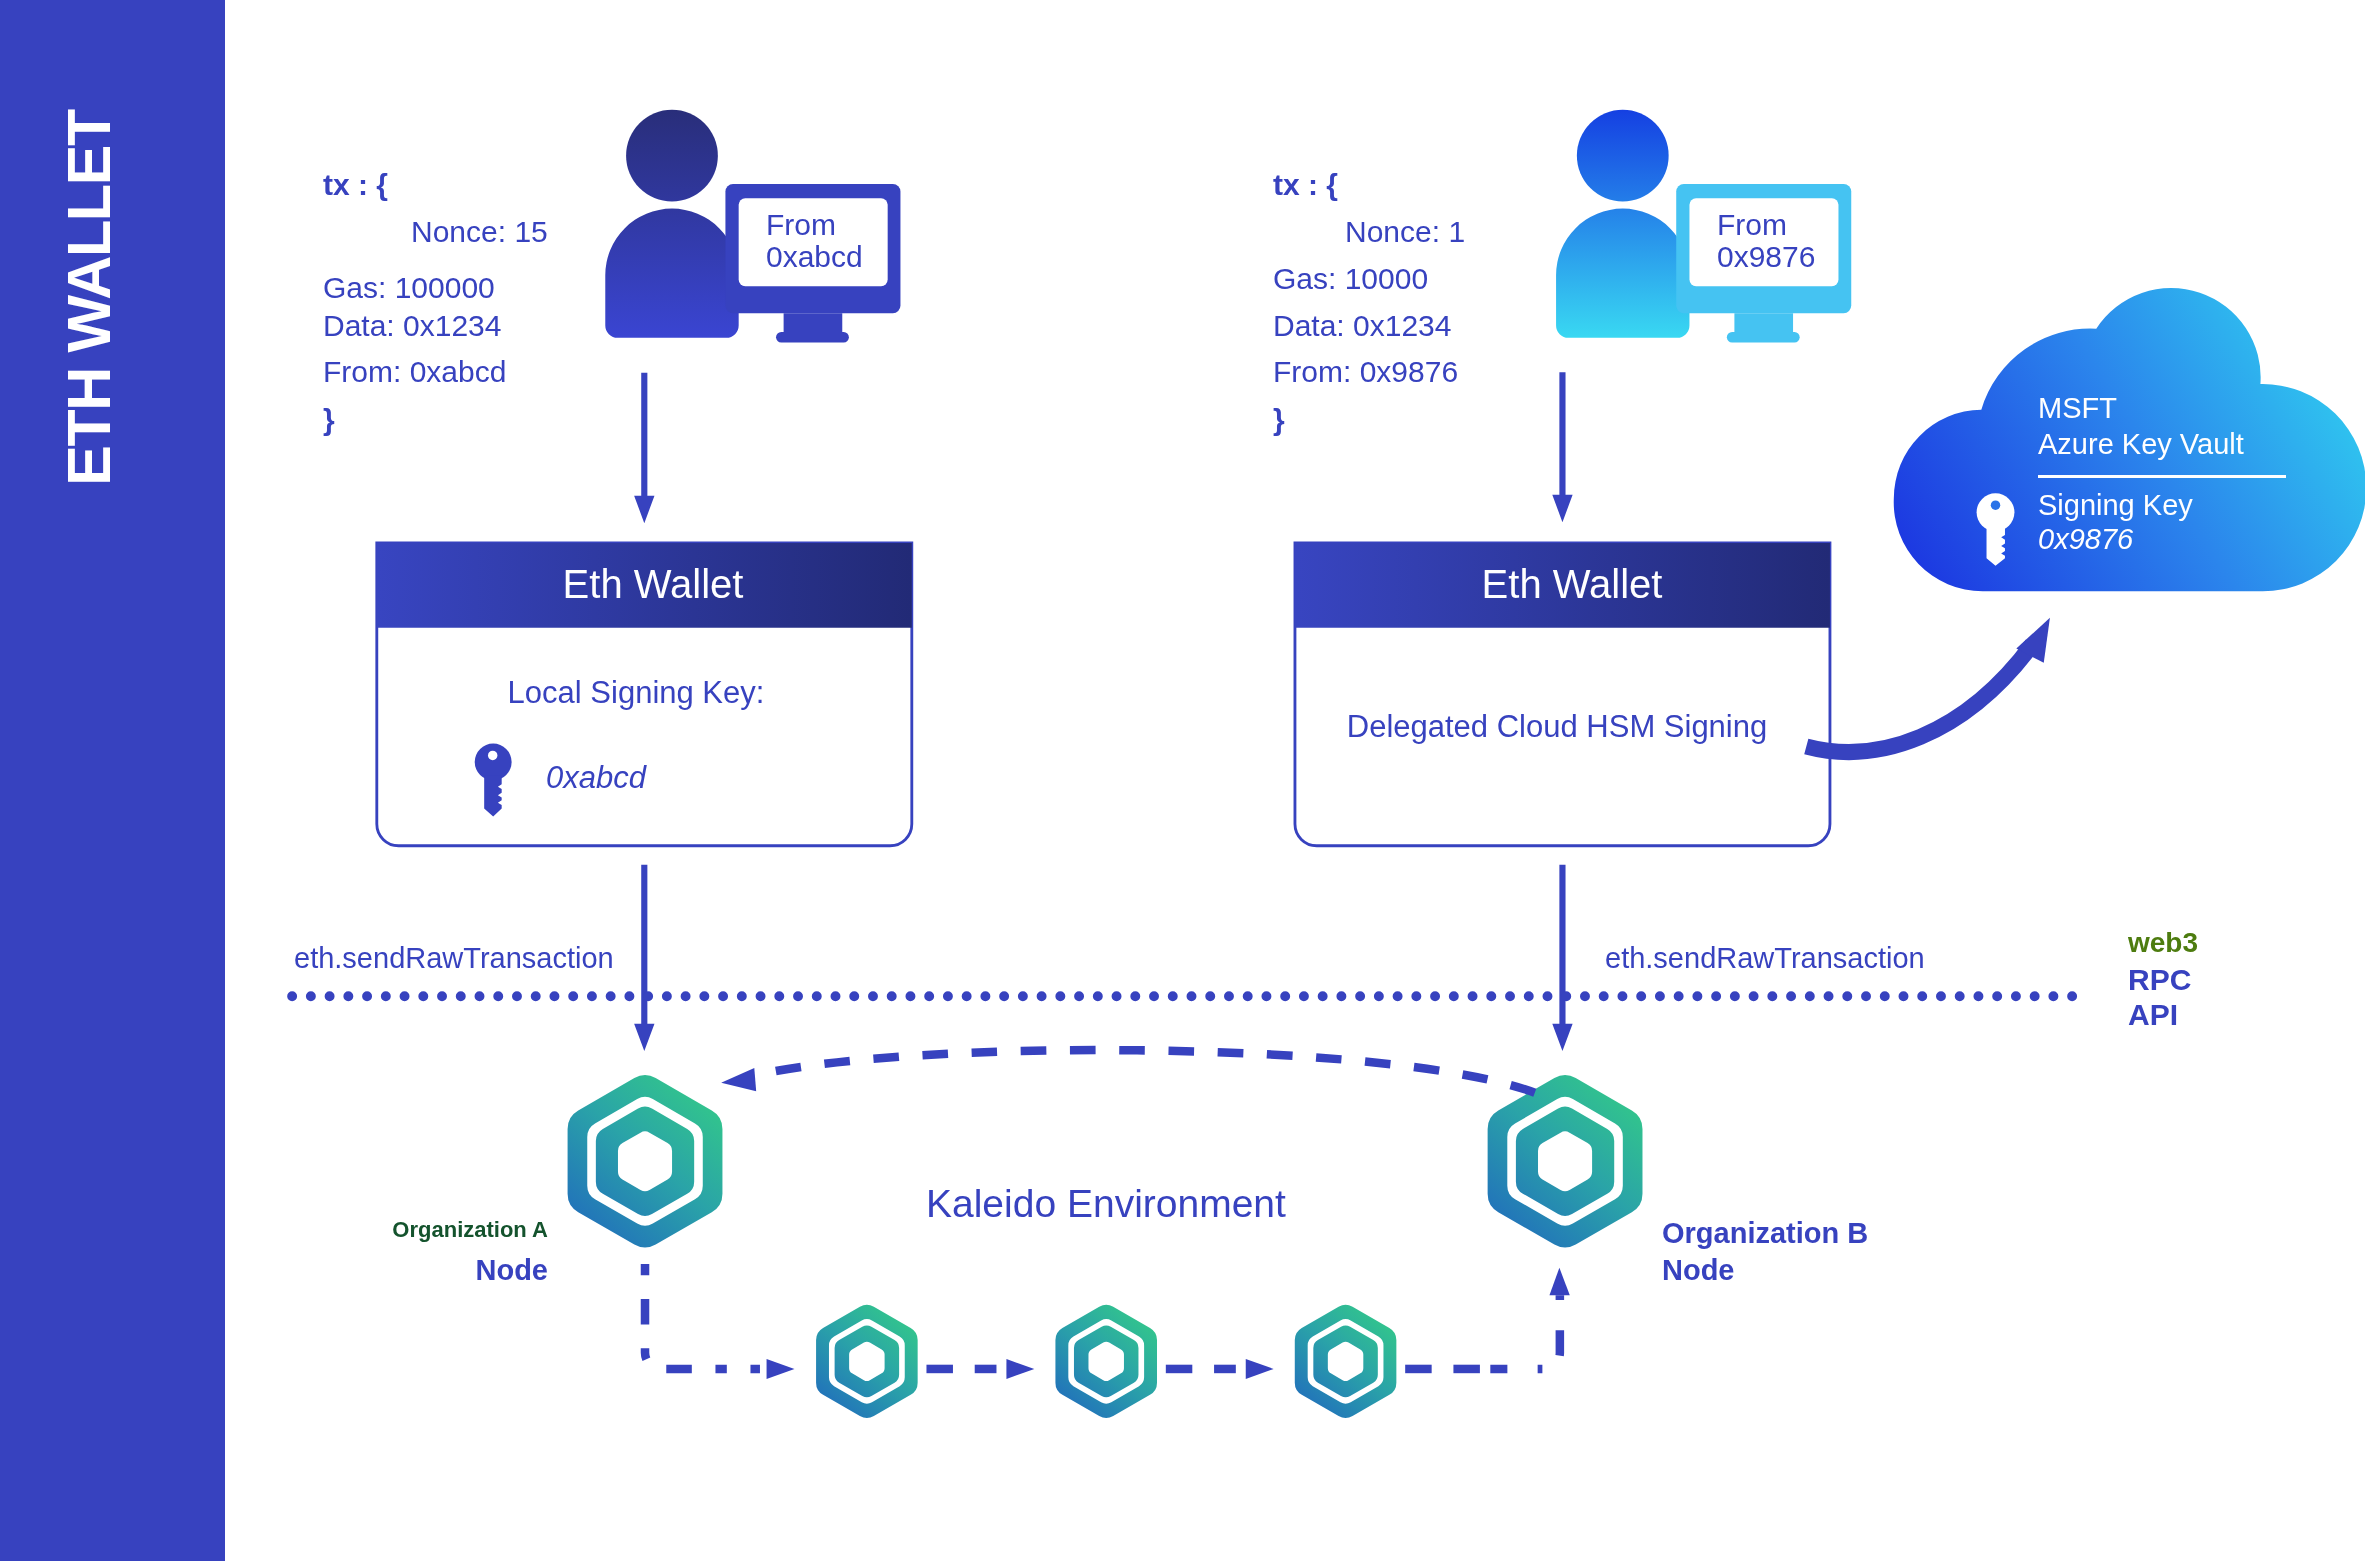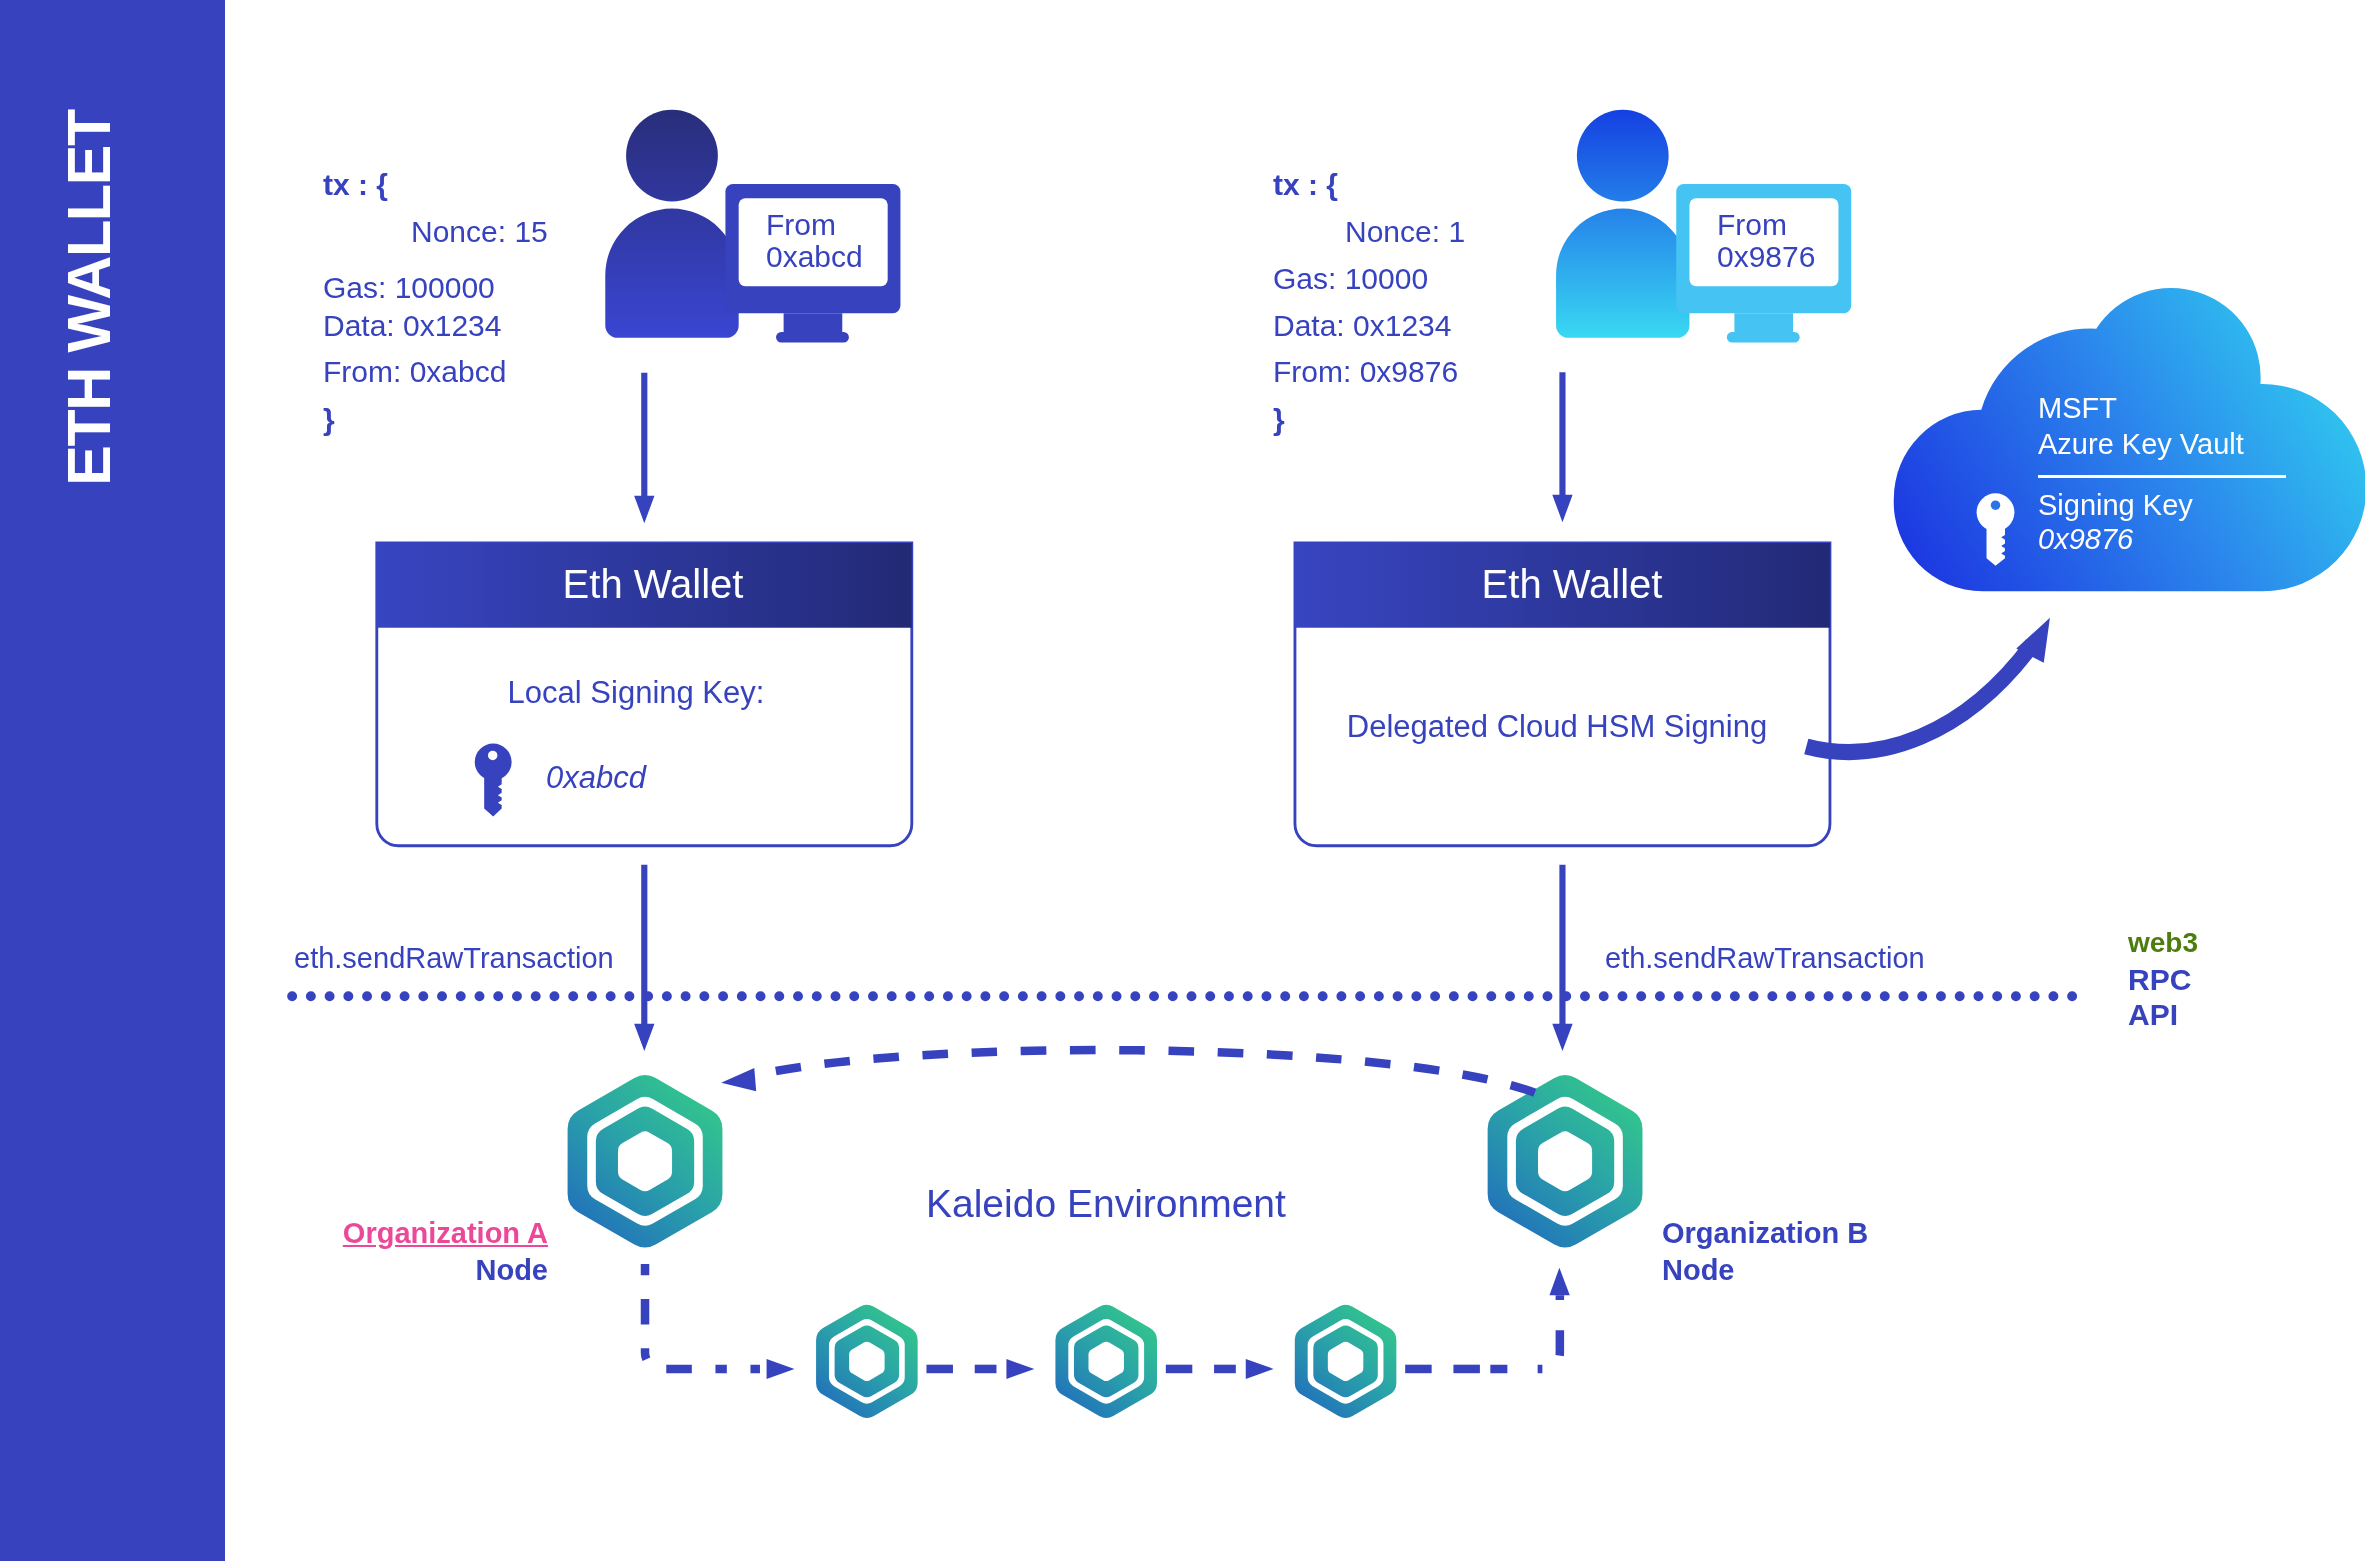--- a/index.html
+++ b/index.html
@@ -230,21 +230,21 @@
 
 <div class="abs" style="left:294px;top:944px;color:#3742bf;font-size:29px;line-height:1;white-space:nowrap;">eth.sendRawTransaction</div>
 <div class="abs" style="left:1605px;top:944px;color:#3742bf;font-size:29px;line-height:1;white-space:nowrap;">eth.sendRawTransaction</div>
 
 <div class="abs" style="left:2128px;top:929px;color:#4d7c0f;font-size:28px;font-weight:bold;line-height:1;white-space:pre;">web3</div>
 <div class="abs" style="left:2128px;top:965px;color:#3742bf;font-size:30px;font-weight:bold;line-height:1;white-space:pre;">RPC</div>
 <div class="abs" style="left:2128px;top:1000px;color:#3742bf;font-size:30px;font-weight:bold;line-height:1;white-space:pre;">API</div>
 
 <div class="abs" style="left:926px;top:1184px;color:#3742bf;font-size:39px;line-height:1;white-space:nowrap;">Kaleido Environment</div>
 
-<div class="abs" style="left:548px;top:1219px;color:#ec4899;font-size:29px;font-weight:bold;line-height:1;
-            white-space:nowrap;transform:translateX(-100%);text-decoration:underline;">Organization A</div>
+<div class="abs" style="left:548px;top:1219px;color:#14532d;font-size:22px;font-weight:bold;line-height:1;
+            white-space:nowrap;transform:translateX(-100%);">Organization A</div>
 <div class="abs" style="left:548px;top:1256px;color:#3742bf;font-size:29px;font-weight:bold;line-height:1;
             white-space:nowrap;transform:translateX(-100%);">Node</div>
 <div class="abs" style="left:1662px;top:1219px;color:#3742bf;font-size:29px;font-weight:bold;line-height:1;white-space:nowrap;">Organization B</div>
 <div class="abs" style="left:1662px;top:1256px;color:#3742bf;font-size:29px;font-weight:bold;line-height:1;white-space:nowrap;">Node</div>
 
 </div>
 
 
 </body></html>

